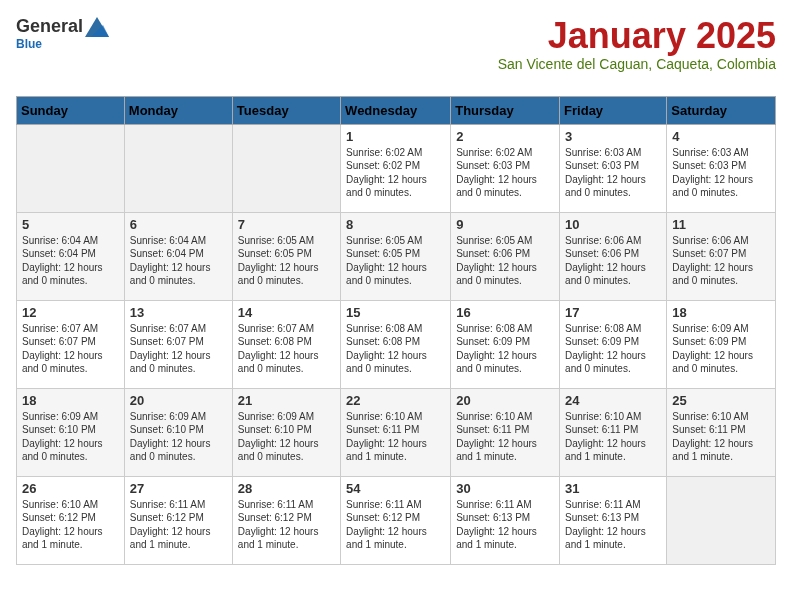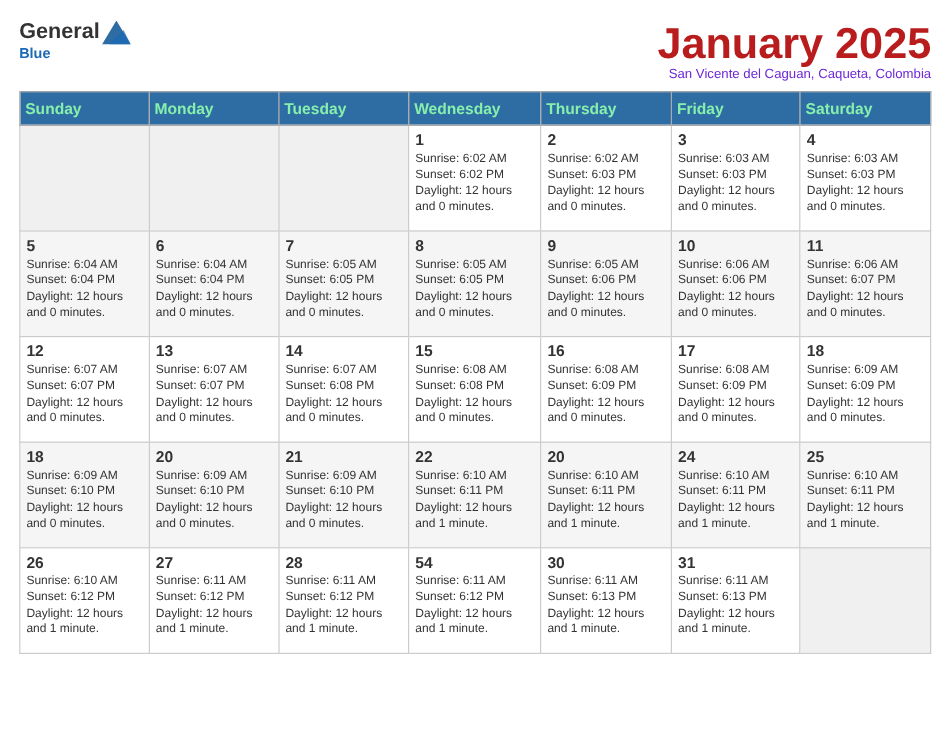--- a/index.html
+++ b/index.html
@@ -7,21 +7,21 @@
       font-family: Arial, sans-serif;
       background: #fff;
       width: 792px;
       min-height: 612px;
       padding: 16px;
     }
     .header {
       display: flex;
       justify-content: space-between;
       align-items: flex-start;
-      margin-bottom: 8px;
+      margin-bottom: 24px;
       gap: 32px;
     }
     .logo {
       display: flex;
       flex-direction: column;
       align-items: flex-start;
     }
     .logo-text {
       display: flex;
       align-items: center;
@@ -44,30 +44,30 @@
     .title-section {
       text-align: right;
     }
     .month-title {
       font-size: 36px;
       font-weight: bold;
       color: #b91c1c;
       line-height: 1.1;
     }
     .location {
-      font-size: 11px;
-      color: #6d28d9;
+      font-size: 14px;
+      color: #4d7c0f;
     }
     .calendar {
       width: 100%;
       border-collapse: collapse;
     }
     .calendar thead tr th {
       background-color: #2e6da4;
-      color: #86efac;
+      color: #000000;
       font-size: 13px;
       font-weight: bold;
       padding: 6px 4px;
       text-align: left;
       border: 1px solid #aaa;
     }
     .calendar tbody tr td {
       vertical-align: top;
       border: 1px solid #ccc;
       padding: 4px 5px;

